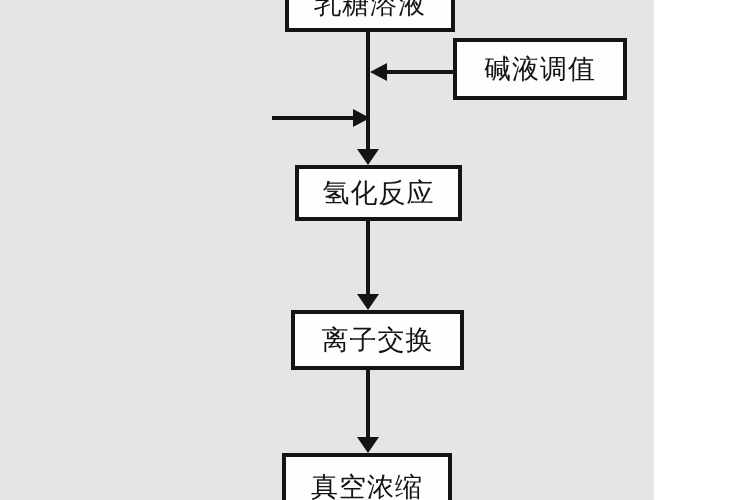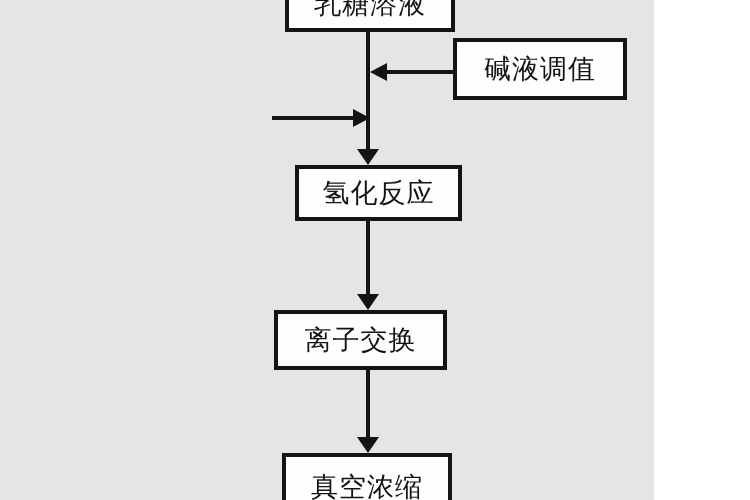--- a/index.html
+++ b/index.html
@@ -51,21 +51,21 @@
     border-top: 9px solid transparent;
     border-bottom: 9px solid transparent;
     border-left: 17px solid #141414;
   }
 
   
   #node-lactose        { left: 285px; top: -32px; width: 170px; height: 64px; align-items: flex-end; padding-bottom: 6px; }
   #node-alkali         { left: 453px; top: 38px;  width: 174px; height: 62px; text-align: center; }
   #node-catalyst       { left: 67px;  top: 91px;  width: 205px; height: 60px; }
   #node-hydrogenation  { left: 283px; top: 165px; width: 167px; height: 56px; margin-left: 12px; }
-  #node-ion-exchange   { left: 274px; top: 310px; width: 173px; height: 60px; }
+  #node-ion-exchange   { left: 291px; top: 310px; width: 173px; height: 60px; }
   #node-vacuum         { left: 282px; top: 453px; width: 170px; height: 68px; }
 
   
   #vline-1 { left: 366px; top: 32px;  width: 4px; height: 117px; }
   #vhead-1 { left: 357px; top: 149px; }
   #hline-alkali { left: 387px; top: 70px; width: 66px; height: 4px; }
   #hhead-alkali { left: 370px; top: 63px; }
   #hline-catalyst { left: 272px; top: 116px; width: 81px; height: 4px; }
   #hhead-catalyst { left: 353px; top: 109px; }
   #vline-2 { left: 366px; top: 221px; width: 4px; height: 73px; }

